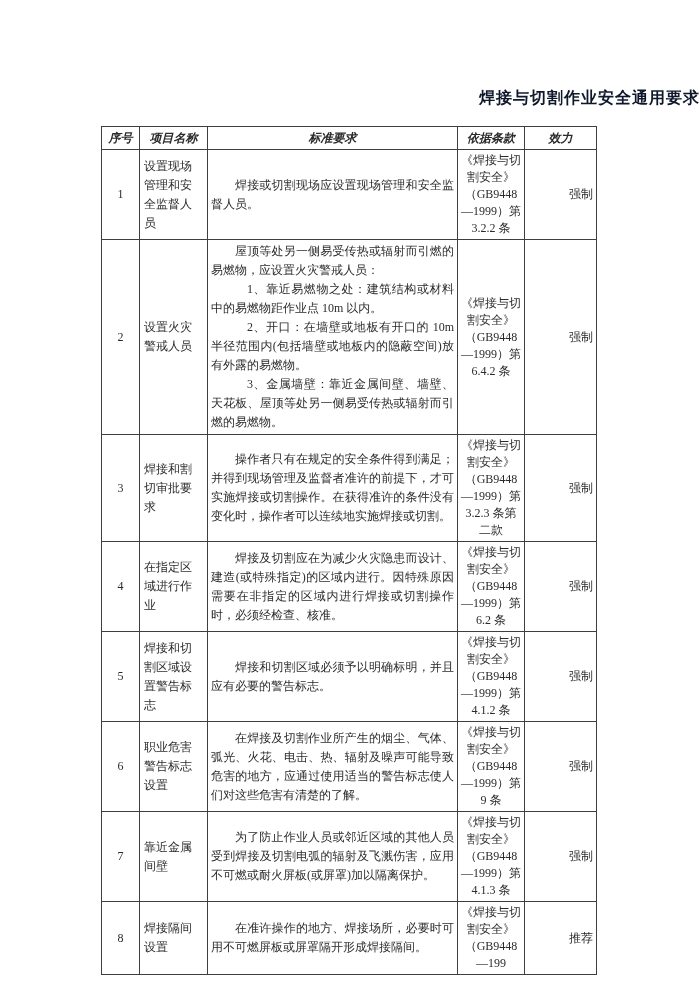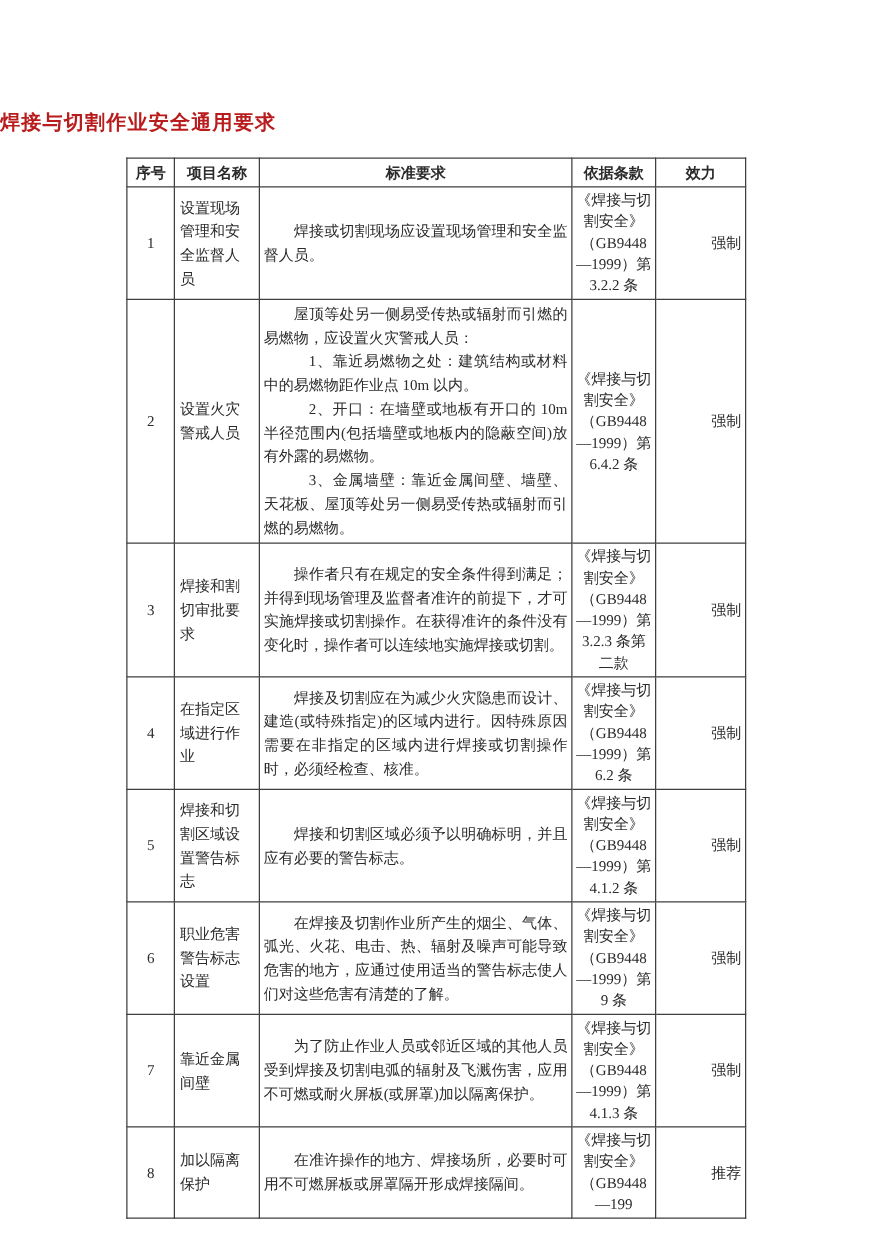--- a/index.html
+++ b/index.html
@@ -14,25 +14,25 @@
     background: #ffffff;
     font-family: "Liberation Serif", "DejaVu Serif", serif;
     color: #2b2b2b;
     overflow: hidden;
   }
   .doc-title {
     position: absolute;
     top: 88px;
     left: 0;
     width: 100%;
-    text-align: left;
+    text-align: right;
     font-size: 16px;
     font-weight: bold;
     letter-spacing: 1px;
-    color: #b91c1c;
+    color: #0f172a;
   }
   table.req-table {
     position: absolute;
     top: 126px;
     left: 101px;
     width: 495px;
     border-collapse: collapse;
     table-layout: fixed;
     font-size: 12px;
     color: #2b2b2b;
@@ -41,20 +41,21 @@
     border: 1px solid #3f3f3f;
     vertical-align: middle;
     padding: 2px 3px;
     overflow: hidden;
   }
   .req-table th {
     font-weight: bold;
     height: 18px;
     text-align: center;
     padding: 2px 1px;
+    font-style: italic;
   }
   td.c-no {
     text-align: center;
     line-height: 17px;
   }
   td.c-name {
     text-align: left;
     line-height: 19px;
     padding: 2px 4px;
     word-break: break-all;
@@ -169,21 +170,21 @@
           <td class="c-no">7</td>
           <td class="c-name">靠近金属间壁</td>
           <td class="c-req">
             <p>为了防止作业人员或邻近区域的其他人员受到焊接及切割电弧的辐射及飞溅伤害，应用不可燃或耐火屏板(或屏罩)加以隔离保护。</p>
           </td>
           <td class="c-basis">《焊接与切割安全》（GB9448—1999）第 4.1.3 条</td>
           <td class="c-effect">强制</td>
         </tr>
         <tr>
           <td class="c-no">8</td>
-          <td class="c-name">加以隔离保护</td>
+          <td class="c-name">焊接隔间设置</td>
           <td class="c-req">
             <p>在准许操作的地方、焊接场所，必要时可用不可燃屏板或屏罩隔开形成焊接隔间。</p>
           </td>
           <td class="c-basis">《焊接与切割安全》（GB9448—199</td>
           <td class="c-effect">推荐</td>
         </tr>
       </tbody>
   </table>
 
 </div>

